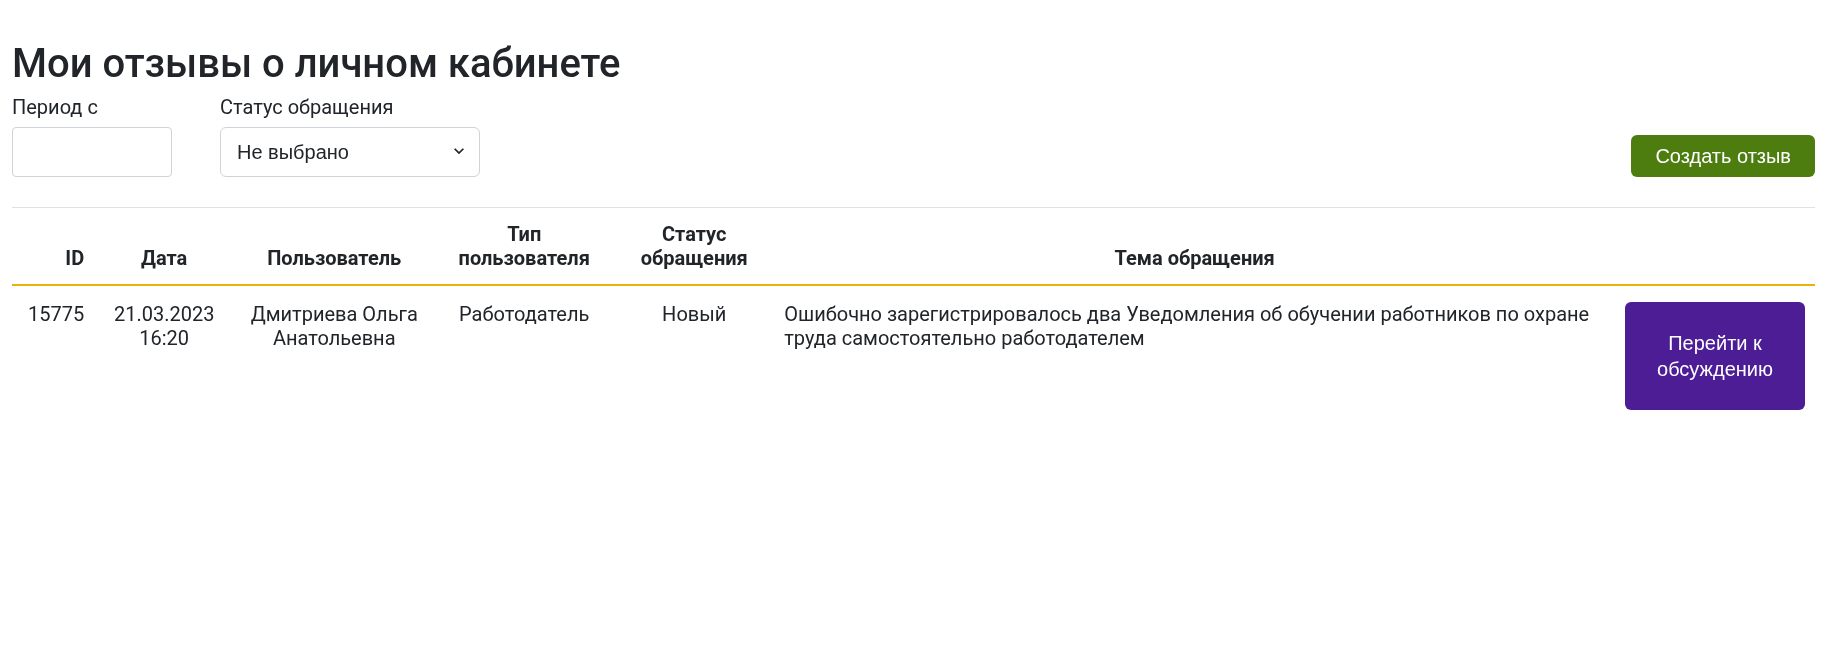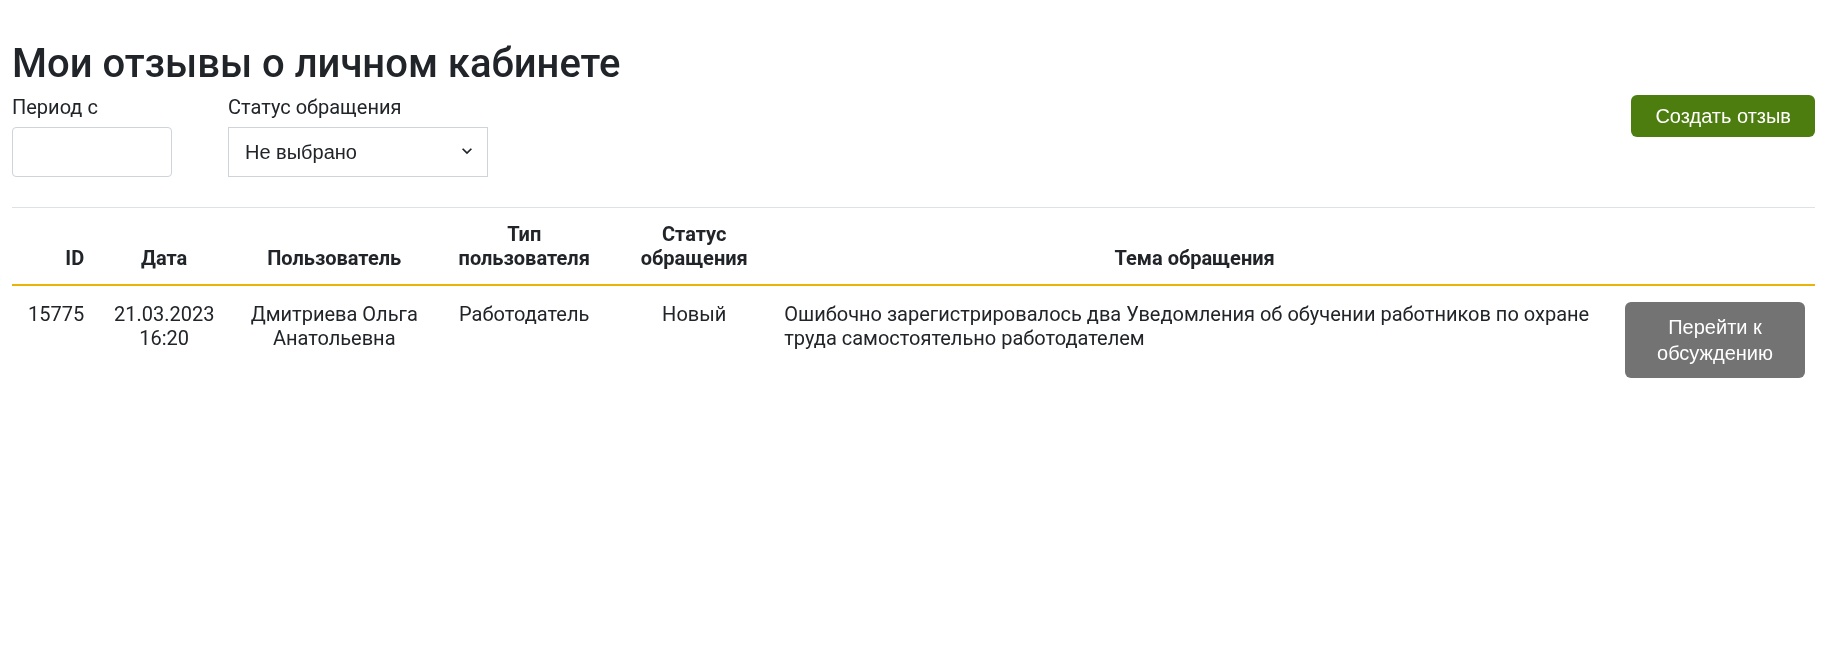--- a/index.html
+++ b/index.html
@@ -12,22 +12,22 @@
     padding: 20px 12px;
   }
   h1 {
     font-size: 40px;
     font-weight: 500;
     margin: 20px 0 8px 0;
     color: #212529;
   }
   .filters {
     display: flex;
-    align-items: flex-start;
-    gap: 16px;
+    align-items: flex-end;
+    gap: 8px;
     margin-bottom: 30px;
     width: 100%;
   }
   .filter-group {
     display: flex;
     flex-direction: column;
     margin-right: 40px;
   }
   .filter-group.status { margin-right: 50px; }
   .filter-label {
@@ -41,21 +41,21 @@
     border: 1px solid #ced4da;
     border-radius: 4px;
     padding: 6px 12px;
     font-size: 16px;
     background: #fff;
   }
   .filter-select {
     height: 50px;
     width: 260px;
     border: 1px solid #ced4da;
-    border-radius: 0;
+    border-radius: 6px;
     padding: 6px 36px 6px 16px;
     font-size: 20px;
     color: #212529;
     background: #fff;
     appearance: none;
     position: relative;
   }
   .select-wrap { position: relative; }
   .select-wrap .chev {
     position: absolute;
@@ -109,25 +109,25 @@
   thead th:first-child { text-align: right; padding-left: 16px; }
   tbody td {
     padding: 16px 10px;
     font-size: 20px;
     vertical-align: top;
     text-align: center;
   }
   tbody td:first-child { text-align: left; padding-left: 16px; }
   tbody td.topic { text-align: left; margin-top: 43px; }
   .btn-discuss {
-    background: #737373;
+    background: #4c1d95;
     color: #fff;
     border: none;
     border-radius: 6px;
-    padding: 12px 24px;
+    padding: 28px 24px;
     font-size: 20px;
     cursor: pointer;
     line-height: 1.3;
   }
 </style>
 </head>
 <body>
 
 <h1>Мои отзывы о личном кабинете</h1>
 

